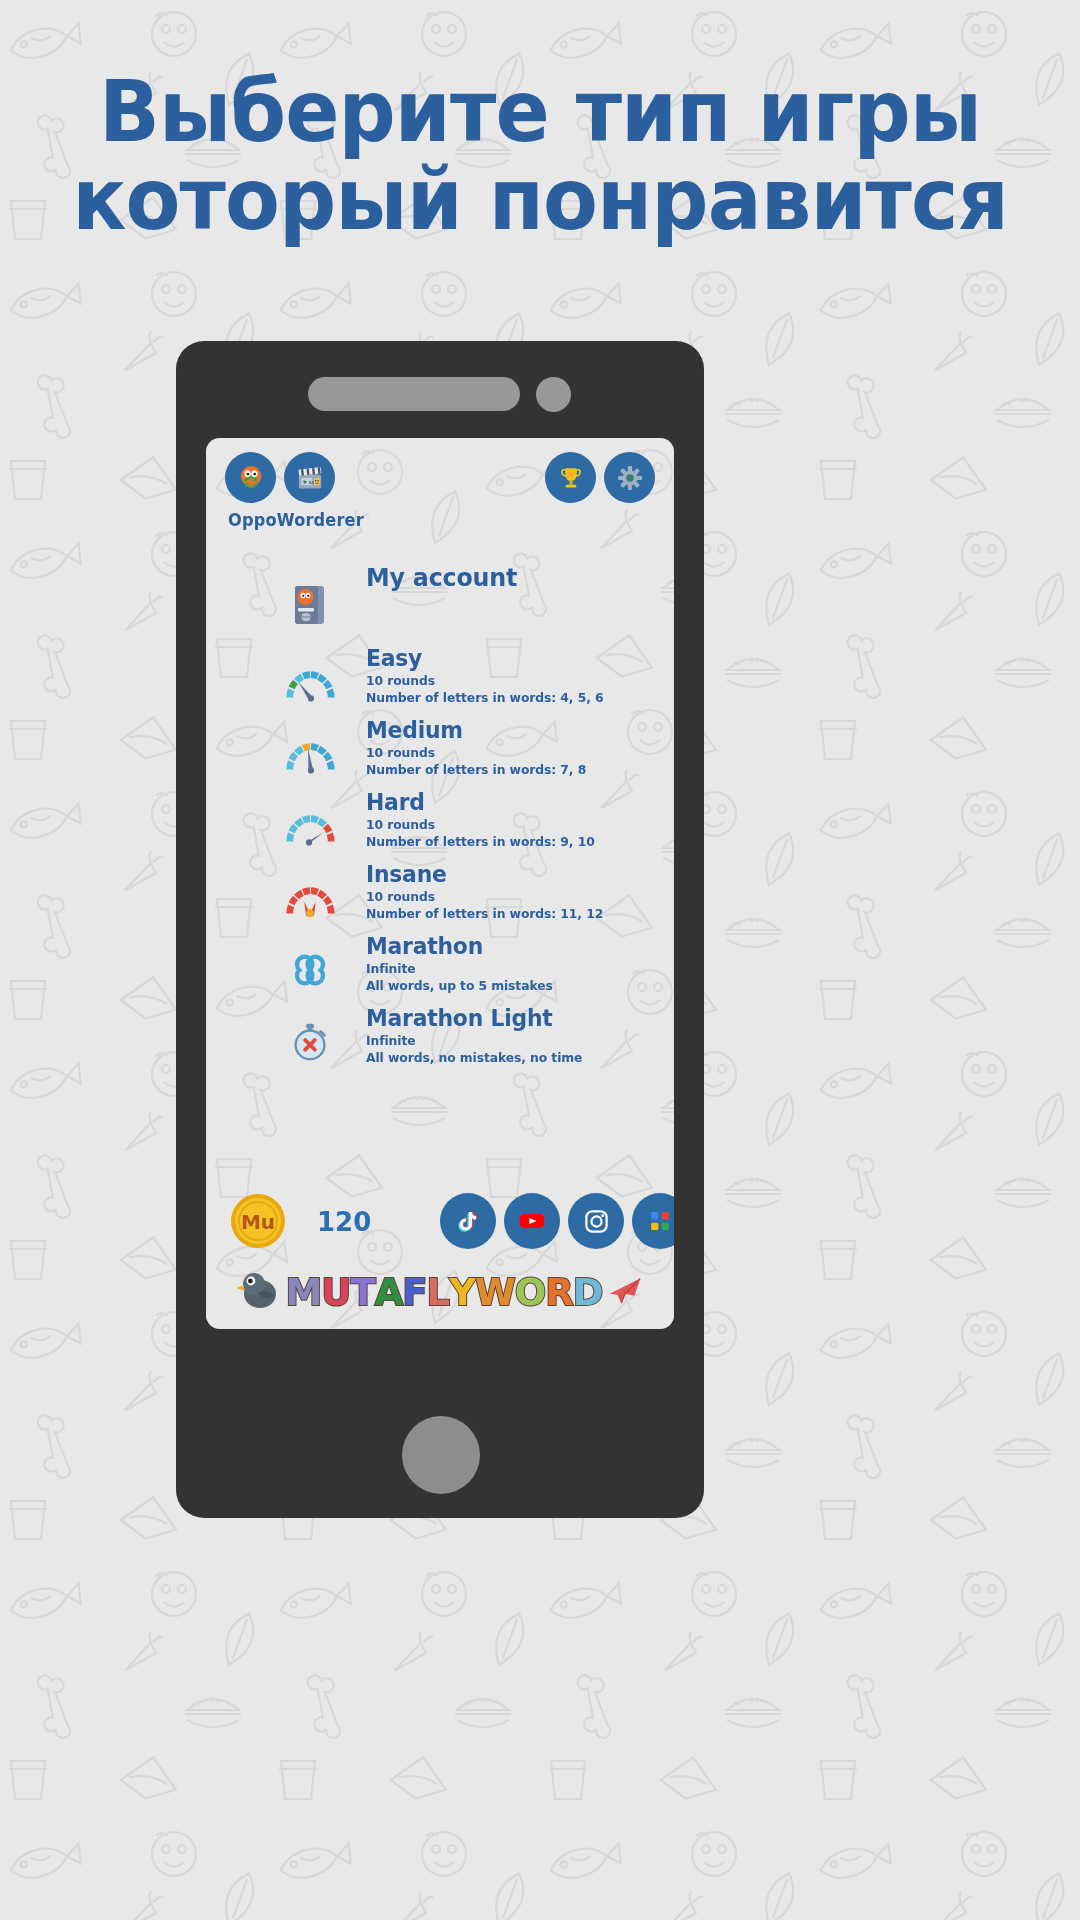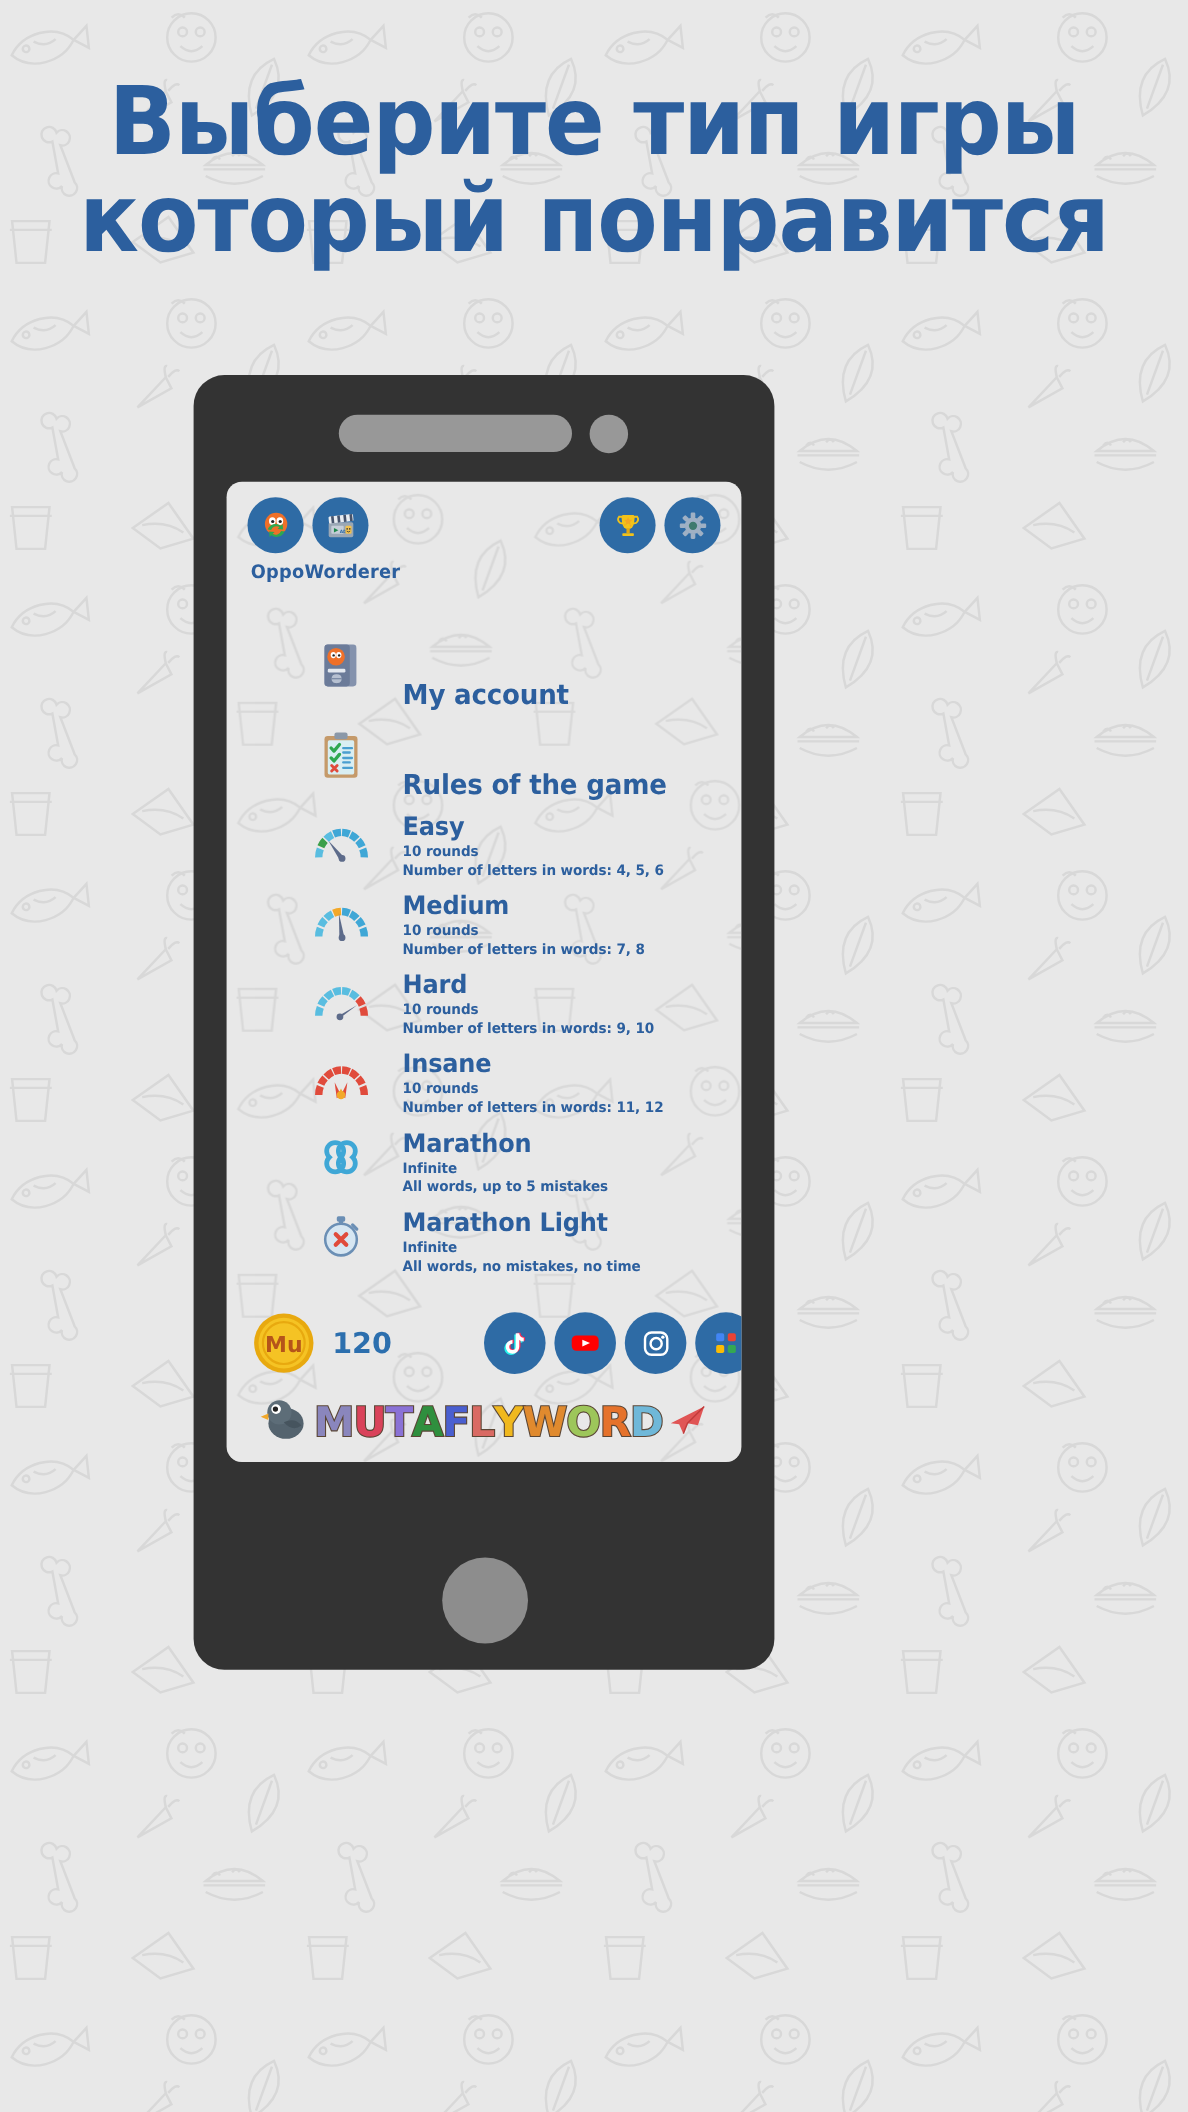--- a/index.html
+++ b/index.html
@@ -78,21 +78,21 @@
     color:#2c5f9e; font-family:"DejaVu Sans", sans-serif;
     font-weight:bold; font-size:17px; letter-spacing:.2px;
     transform:scaleX(.95); transform-origin:left center;
   }
 
   
   #menu{
     position:absolute; left:0; top:126px; width:468px;
   }
   .menu-row{
-    display:flex; align-items:flex-end;
+    display:flex; align-items:flex-start;
     padding:0 15px 0 76px;
     min-height:72px;
     position:relative;
   }
   .menu-row .ic{
     position:absolute; left:76px; top:50%;
     transform:translateY(-50%);
     width:56px; height:56px;
     display:flex; align-items:center; justify-content:center;
   }
@@ -115,21 +115,21 @@
   
   #coin-bar{
     position:absolute; left:0; bottom:72px; width:468px;
     height:70px;
   }
   #coin{
     position:absolute; left:22px; top:4px;
     width:60px; height:60px;
   }
   #coin-count{
-    position:absolute; left:96px; top:20px;
+    position:absolute; left:111px; top:20px;
     color:#2c6fae; font-family:"DejaVu Sans", sans-serif;
     font-weight:bold; font-size:26px;
   }
   .soc{
     position:absolute; top:6px;
     width:56px; height:56px; border-radius:50%;
     background:#2e6ba5;
     display:flex; align-items:center; justify-content:center;
   }
   #soc-tiktok{ left:234px; }
@@ -309,42 +309,20 @@
             <rect x="12" y="27" width="16" height="3.4" rx="1.2" fill="#e3e8ef"></rect>
             <circle cx="20" cy="36" r="4.6" fill="#b6c0d1"></circle>
             <path d="M15.4 36 h9.2 M20 31.4 a7 4.6 0 0 1 0 9.2 a7 4.6 0 0 1 0 -9.2" stroke="#6b7b99" stroke-width="1" fill="none"></path>
           </svg>
         </span>
         <div class="txt">
           <div class="m-title">My account</div>
         </div>
       </div>
 
-      <div class="menu-row simple">
-        <span class="ic">
-          <svg viewBox="0 0 48 48" width="48" height="48">
-            <rect x="9" y="6" width="30" height="38" rx="3" fill="#c59a6a"></rect>
-            <rect x="12" y="10" width="24" height="31" rx="1.5" fill="#d9eef2"></rect>
-            <rect x="18" y="3" width="12" height="6" rx="2" fill="#8b98a8"></rect>
-            <path d="M15 17 l2.6 2.8 l5 -6" stroke="#2fa84f" stroke-width="3" fill="none" stroke-linecap="round" stroke-linejoin="round"></path>
-            <path d="M15 26 l2.6 2.8 l5 -6" stroke="#2fa84f" stroke-width="3" fill="none" stroke-linecap="round" stroke-linejoin="round"></path>
-            <path d="M15.5 33 l5 5 M20.5 33 l-5 5" stroke="#e04b3c" stroke-width="2.6" stroke-linecap="round"></path>
-            <g fill="#4a9fd0">
-              <rect x="25" y="16" width="10" height="2.2" rx="1"></rect>
-                <rect x="25" y="20" width="8" height="2.2" rx="1"></rect>
-              <rect x="25" y="25" width="10" height="2.2" rx="1"></rect>
-                <rect x="25" y="29" width="8" height="2.2" rx="1"></rect>
-              <rect x="25" y="34" width="10" height="2.2" rx="1"></rect>
-            </g>
-          </svg>
-        </span>
-        <div class="txt">
-          <div class="m-title">Rules of the game</div>
-        </div>
-      </div>
 
       <div class="menu-row">
         <span class="ic">
           <svg viewBox="0 0 56 44" width="54" height="44">
             <g stroke-width="7" fill="none" stroke-linecap="butt">
               <path d="M7 38 a21 21 0 0 1 1.5 -8" stroke="#59bde0"></path>
               <path d="M9 28 a21 21 0 0 1 4 -6" stroke="#3c9f4a"></path>
               <path d="M14 21 a21 21 0 0 1 6 -4.5" stroke="#59bde0"></path>
               <path d="M21 16 a21 21 0 0 1 7 -1.6" stroke="#3fa7d6"></path>
               <path d="M29 14.4 a21 21 0 0 1 7 1.6" stroke="#3fa7d6"></path>

